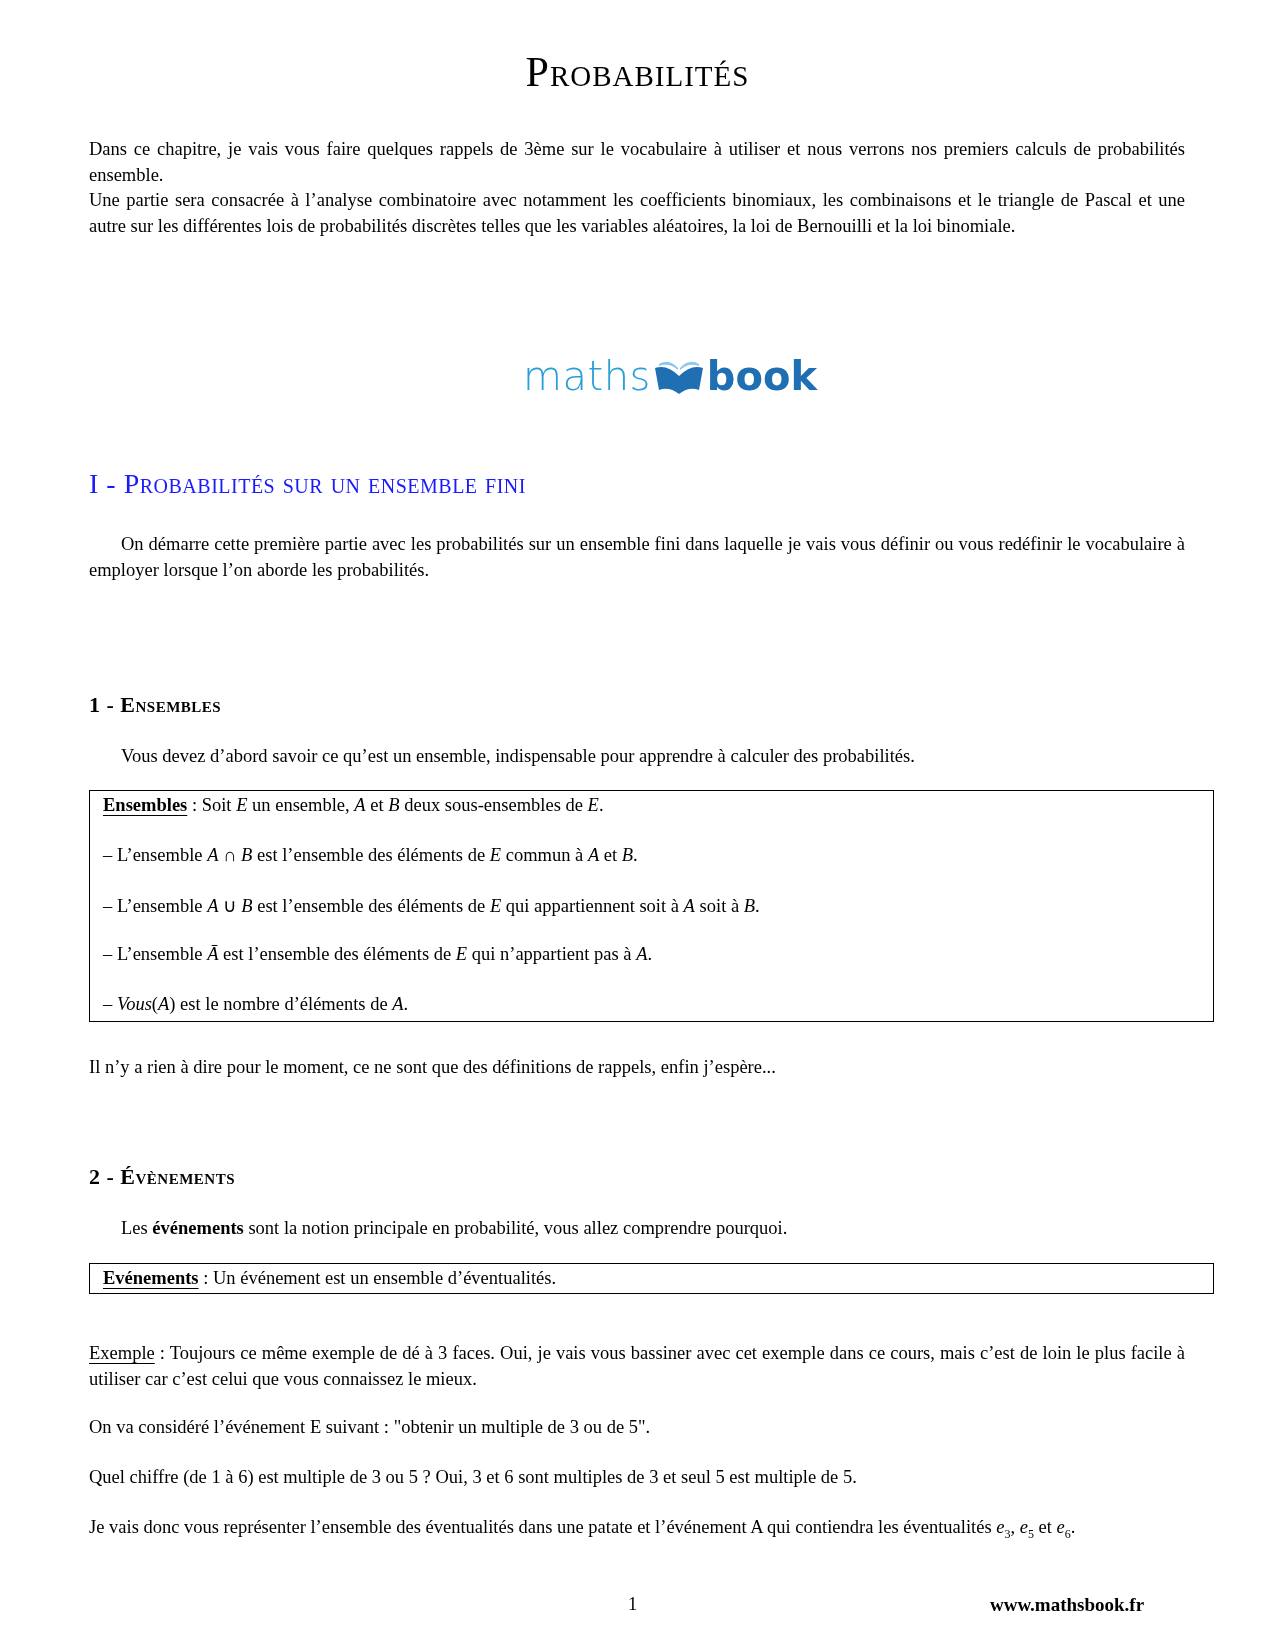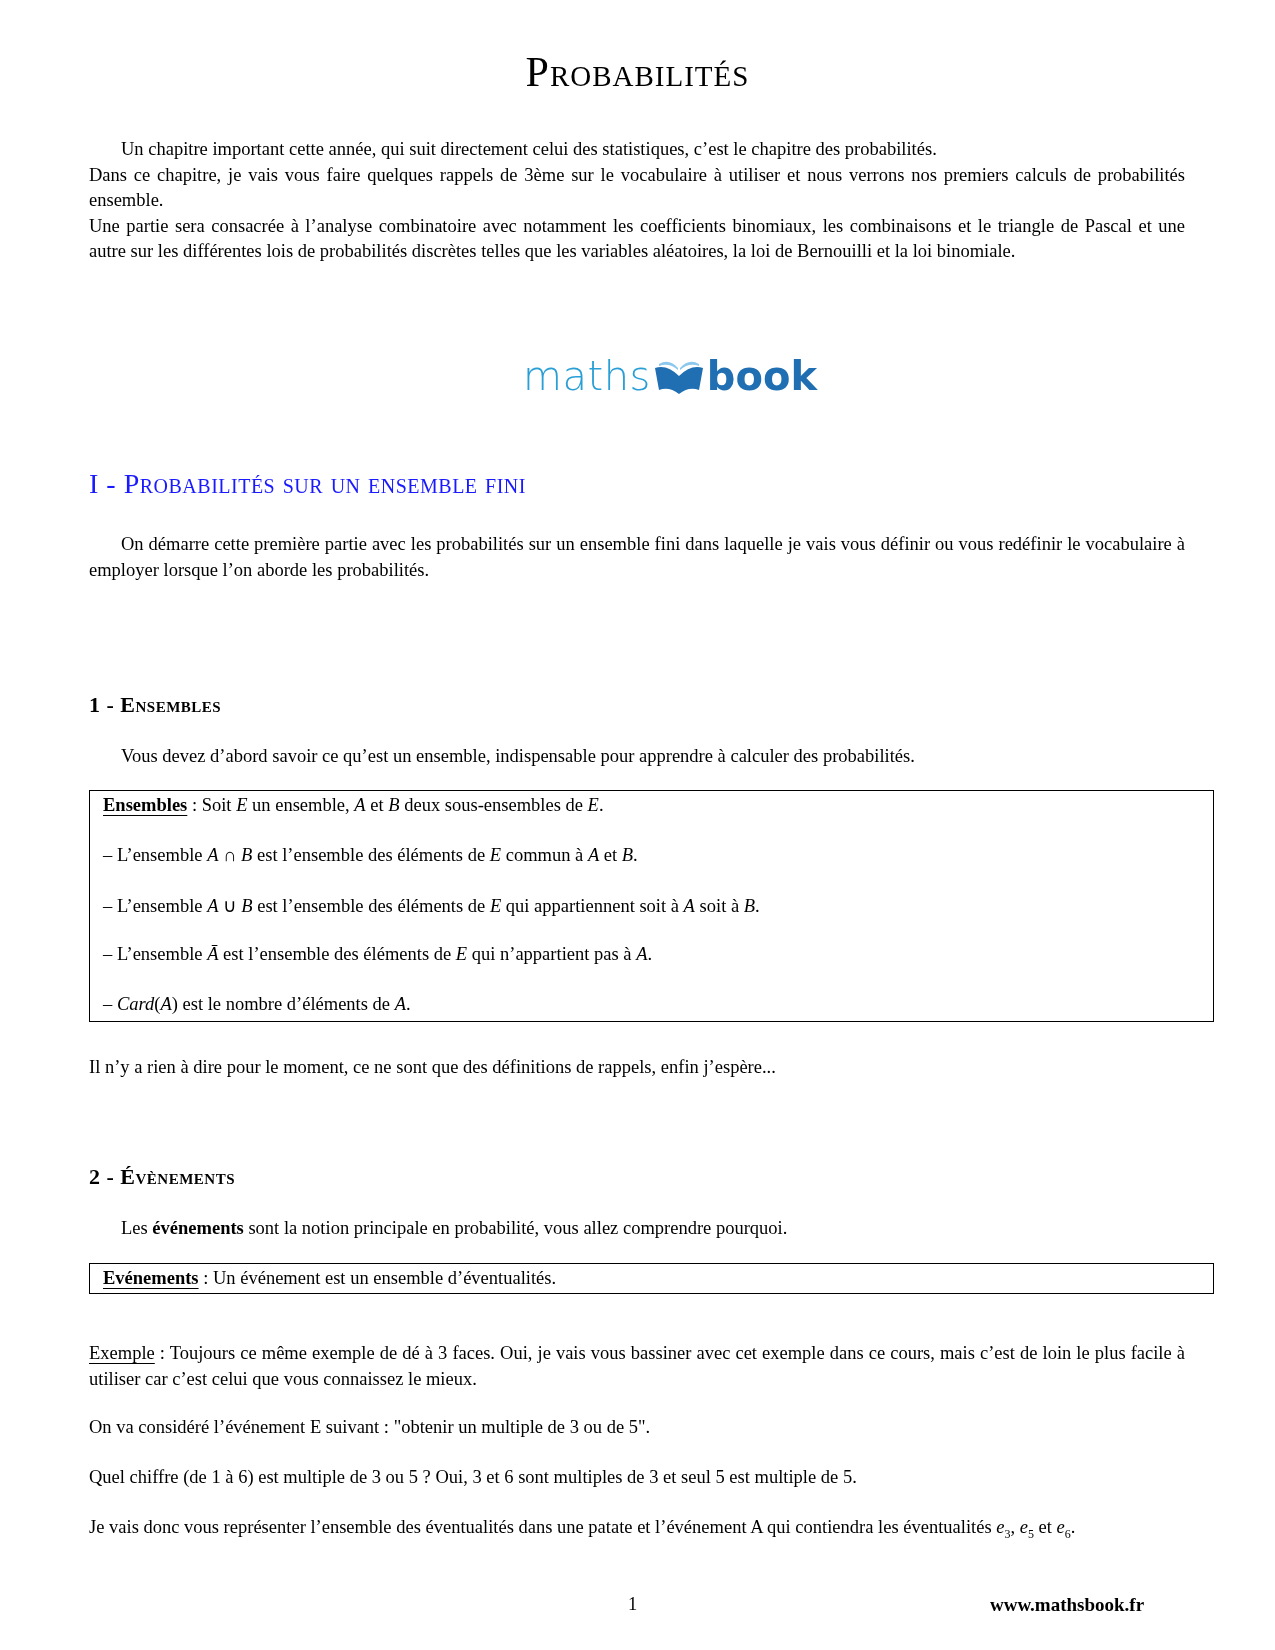--- a/index.html
+++ b/index.html
@@ -26,21 +26,20 @@
   .footer-page { left: 628px; top: 1594px; font-family: "Liberation Serif", serif; font-size: 18.5px; }
   .footer-url { left: 990px; top: 1594px; font-family: "Liberation Serif", serif; font-size: 19px; font-weight: bold; }
   sub { font-size: 12px; }
 </style>
 </head>
 <body>
 
 <div class="abs title">Probabilités</div>
 
 <div class="abs text para" style="top:137px;">
-  <div class="indent">Un chapitre important cette année, qui suit directement celui des statistiques, c’est le chapitre des probabilités.</div>
   <div>Dans ce chapitre, je vais vous faire quelques rappels de 3ème sur le vocabulaire à utiliser et nous verrons nos premiers calculs de probabilités ensemble.</div>
   <div>Une partie sera consacrée à l’analyse combinatoire avec notamment les coefficients binomiaux, les combinaisons et le triangle de Pascal et une autre sur les différentes lois de probabilités discrètes telles que les variables aléatoires, la loi de Bernouilli et la loi binomiale.</div>
 </div>
 
 <div class="abs logo">
   <span class="maths">maths</span>
   <span style="display:inline-block;width:52px;height:44px;margin:0 2px;">
     <svg width="52" height="44" viewBox="0 0 52 44">
       <path d="M6 10 Q16 4 25 14 L25 16 Q16 8 6 12 Z" fill="#8cc8ee"></path>
       <path d="M46 10 Q36 4 27 14 L27 16 Q36 8 46 12 Z" fill="#8cc8ee"></path>
@@ -56,21 +55,21 @@
 <div class="abs sub-title" style="top:692px;">1 - Ensembles</div>
 <div class="abs text para indent" style="top:744px;">Vous devez d’abord savoir ce qu’est un ensemble, indispensable pour apprendre à calculer des probabilités.</div>
 
 <div class="abs box" style="top:790px; height:232px;">
   <div class="row" style="top:54px;">– L’ensemble <i class="m">A</i> ∩ <i class="m">B</i> est l’ensemble des éléments de <i class="m">E</i> commun à <i class="m">A</i> et <i class="m">B</i>.</div>
   <div class="row" style="top:4px;">
     <span class="defterm">Ensembles</span><span> : Soit <i class="m">E</i> un ensemble, <i class="m">A</i> et <i class="m">B</i> deux sous-ensembles de <i class="m">E</i>.</span>
   </div>
   <div class="row" style="top:104px;">– L’ensemble <i class="m">A</i> ∪ <i class="m">B</i> est l’ensemble des éléments de <i class="m">E</i> qui appartiennent soit à <i class="m">A</i> soit à <i class="m">B</i>.</div>
   <div class="row" style="top:153px;">– L’ensemble <i class="m">Ā</i> est l’ensemble des éléments de <i class="m">E</i> qui n’appartient pas à <i class="m">A</i>.</div>
-  <div class="row" style="top:203px;">– <i class="m">Card</i>(<i class="m">A</i>) est le nombre d’éléments de <i class="m">A</i>.</div>
+  <div class="row" style="top:203px;">– <i class="m">Vous</i>(<i class="m">A</i>) est le nombre d’éléments de <i class="m">A</i>.</div>
 </div>
 
 <div class="abs text para" style="top:1055px;">Il n’y a rien à dire pour le moment, ce ne sont que des définitions de rappels, enfin j’espère...</div>
 
 <div class="abs sub-title" style="top:1164px;">2 - Évènements</div>
 <div class="abs text para indent" style="top:1216px;"><span>Les </span><b>événements</b><span> sont la notion principale en probabilité, vous allez comprendre pourquoi.</span></div>
 
 <div class="abs box" style="top:1263px; height:31px;">
   <div class="row" style="top:4px;"><span class="defterm">Evénements</span><span> : Un événement est un ensemble d’éventualités.</span></div>
 </div>

